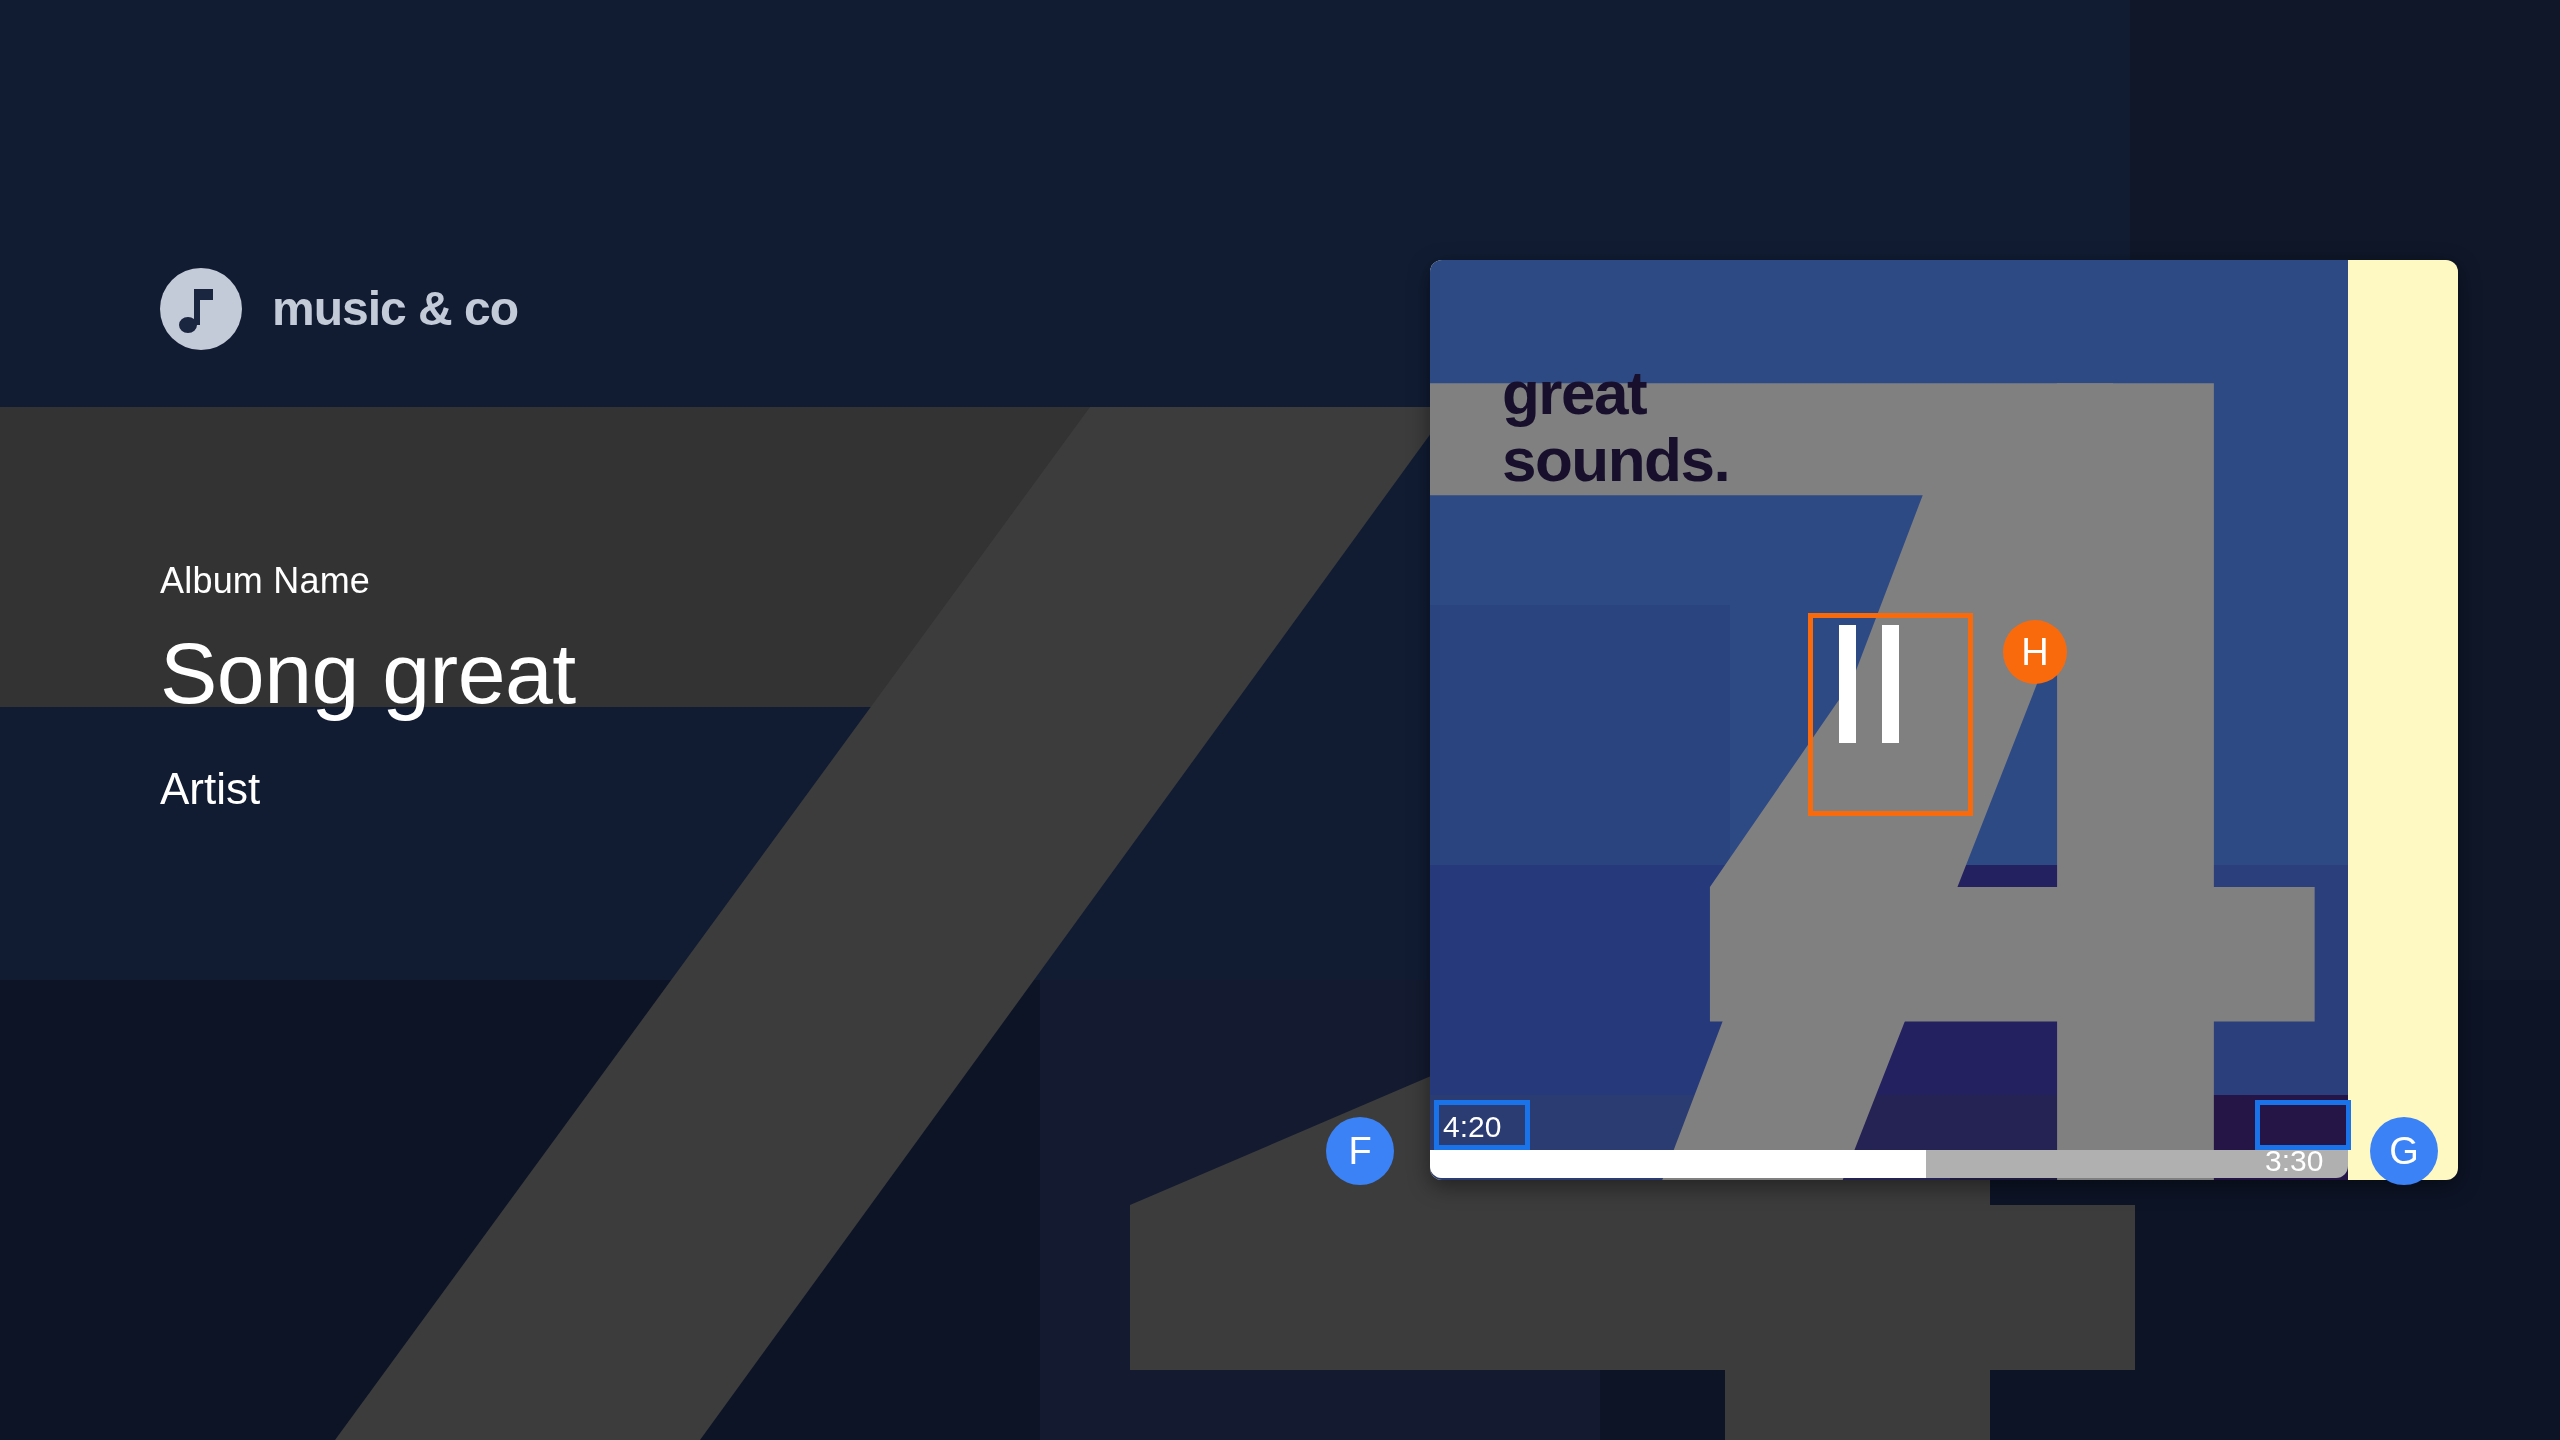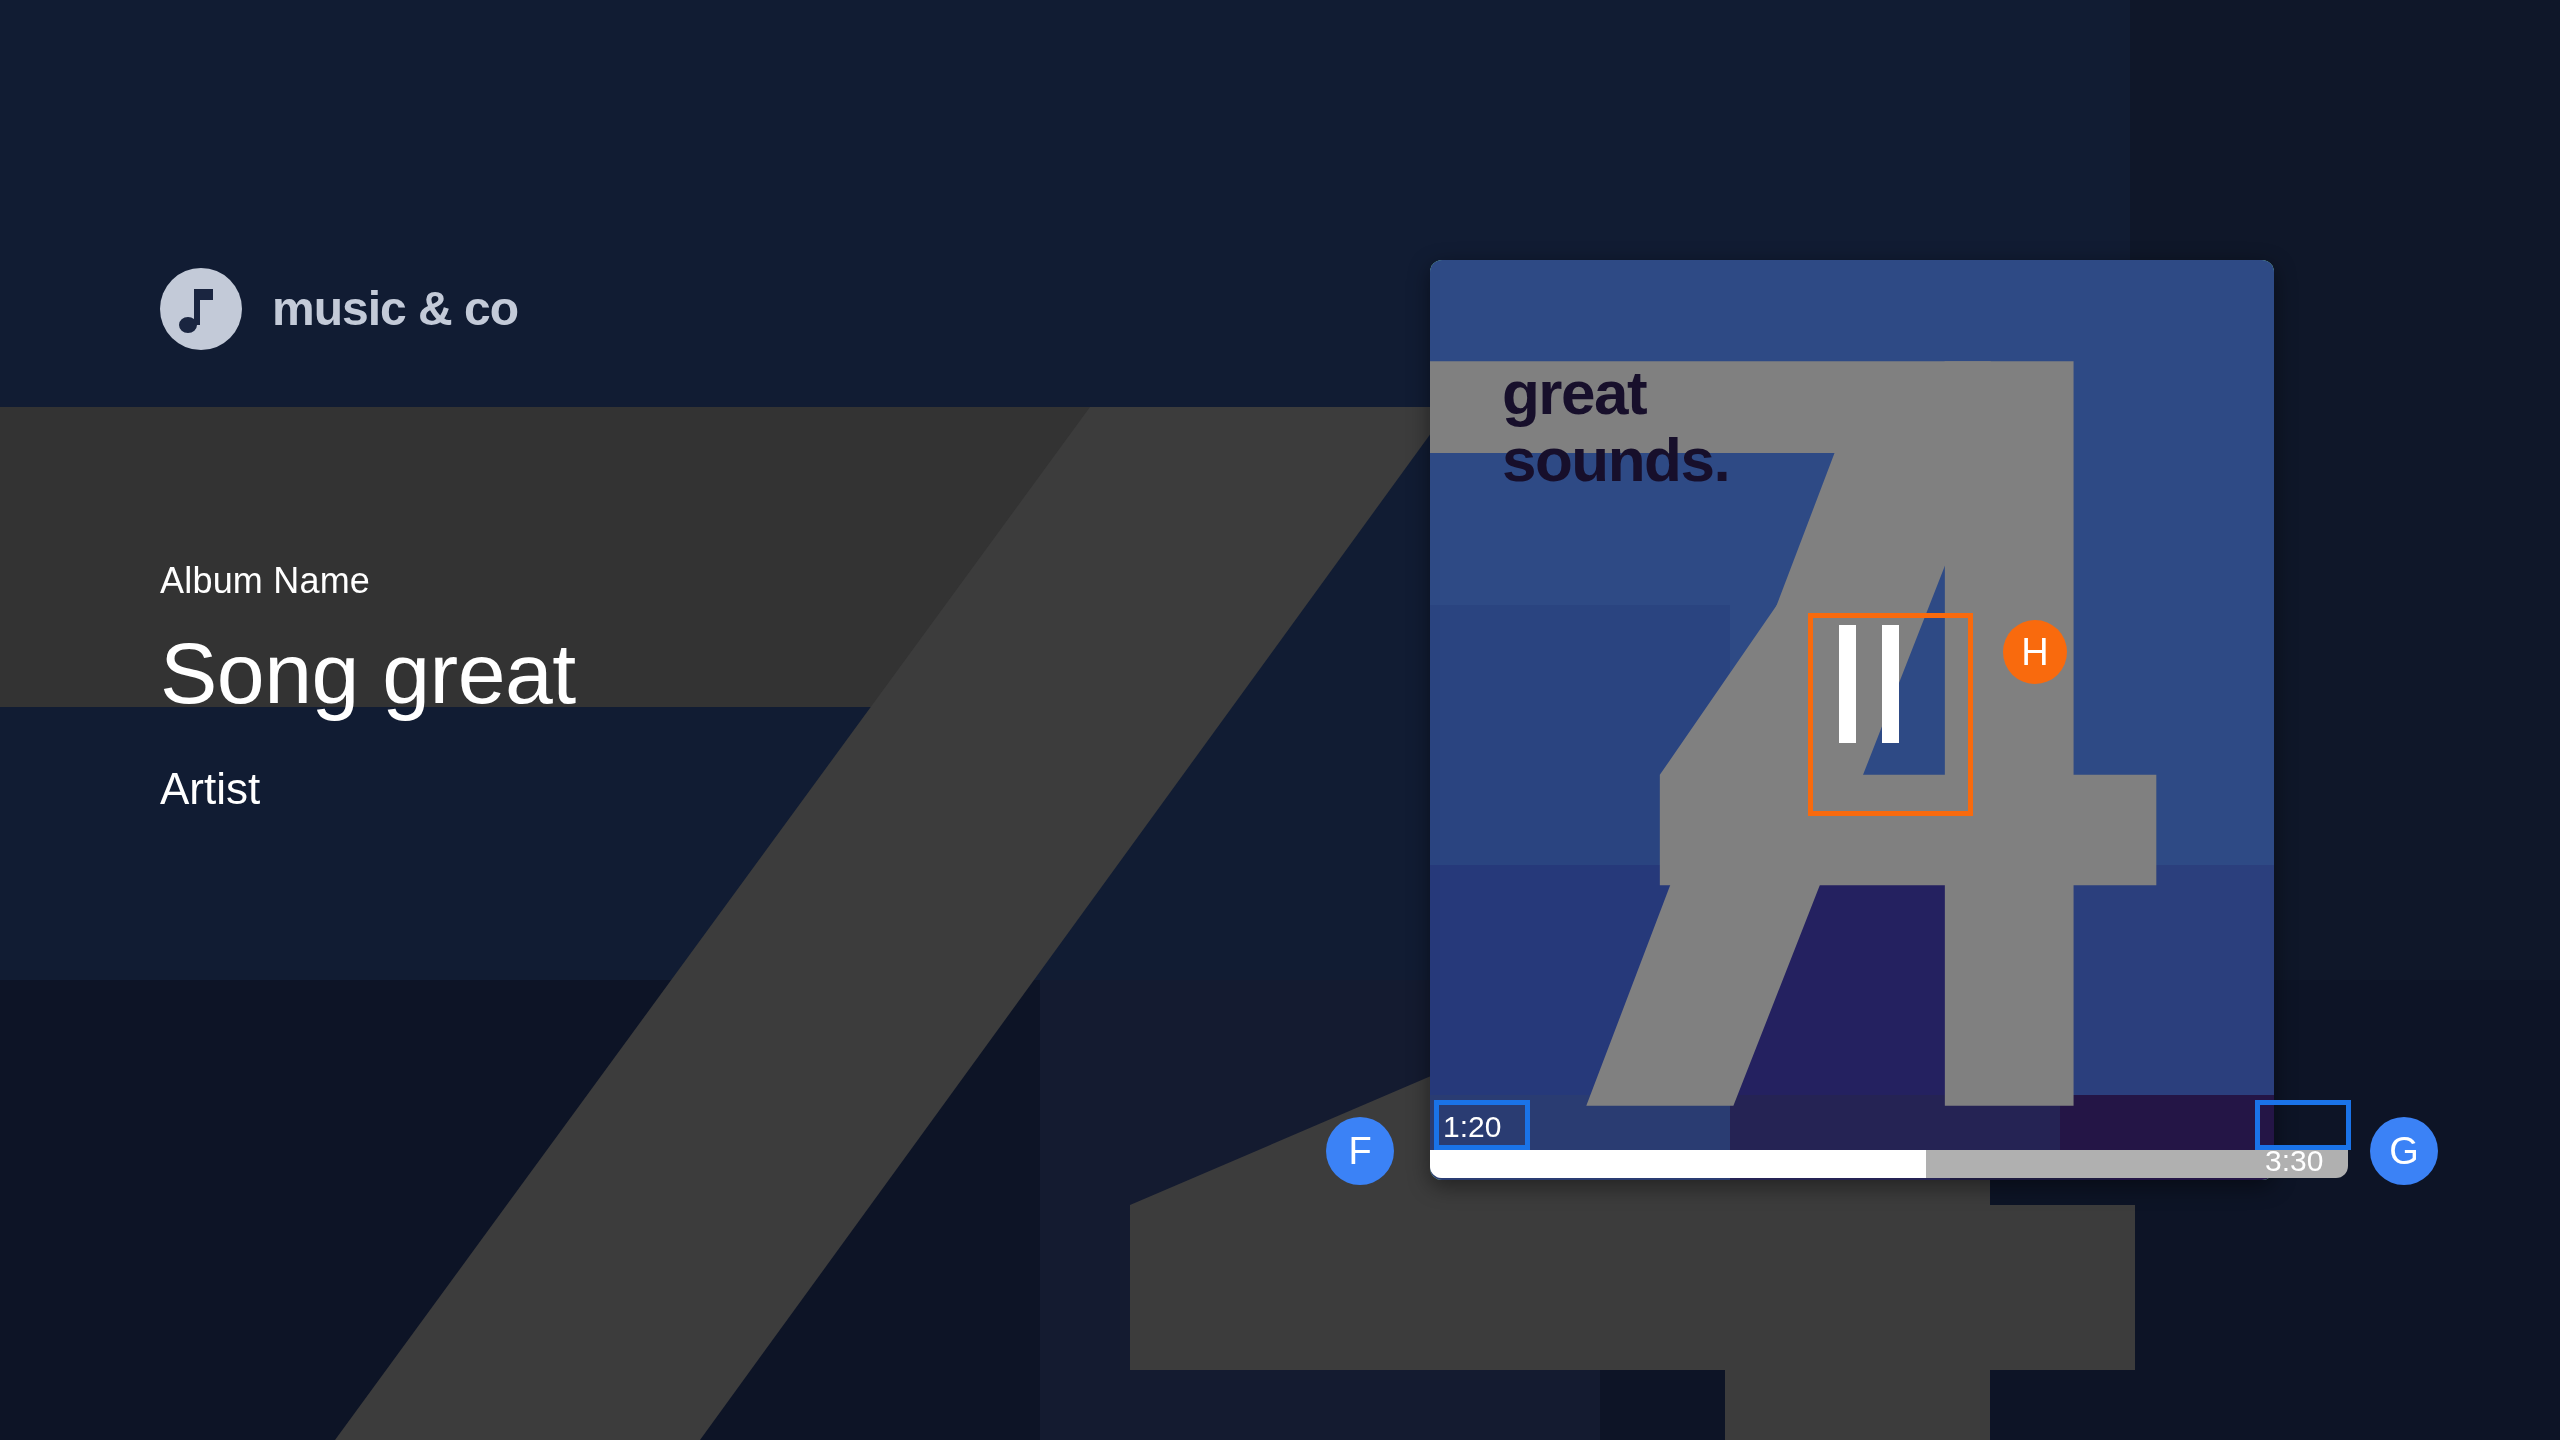--- a/index.html
+++ b/index.html
@@ -42,23 +42,23 @@
   .logo-text{ color:#c3cad8; font-size:48px; font-weight:700; letter-spacing:-1px; line-height:1; }
 
   
   .meta{ position:absolute; left:160px; top:560px; width:900px; }
   .album-name{ color:#ffffff; font-size:36px; font-weight:400; letter-spacing:.2px; }
   .song-name{ color:#ffffff; font-size:86px; font-weight:400; line-height:1.05; margin-top:26px; letter-spacing:-.5px;}
   .artist-name{ color:#ffffff; font-size:44px; font-weight:400; margin-top:46px; }
 
   
   .art-card{
-    position:absolute; left:1430px; top:260px; width:844px; height:920px;
+    position:absolute; left:1430px; top:260px; width:1028px; height:920px;
     border-radius:12px; overflow:hidden;
-    background:#86efac;
+    background:#fef9c3;
     box-shadow:0 6px 22px rgba(0,0,0,.45);
   }
   .art-tagline{
     position:absolute; left:72px; top:100px;
     color:#170f2b; font-size:62px; font-weight:700; line-height:1.08; letter-spacing:-1.5px;
   }
   
   .art-band{ position:absolute; }
   
   .art-74{ position:absolute; inset:0; }
@@ -164,21 +164,21 @@
 
   <div class="pause-btn">
     <div class="pause-bar"></div>
     <div class="pause-bar"></div>
   </div>
 
   <div class="progress-wrap">
     <div class="progress-fill" id="progress-fill" style="width: 54%;"></div>
   </div>
 
-  <div class="time-current">1:20</div>
+  <div class="time-current">4:20</div>
   <div class="time-total">3:30</div>
 
   <div class="ann-box blue" style="left:1434px;top:1100px;width:96px;height:50px;"></div>
   <div class="ann-badge blue" style="left:1326px;top:1117px;width:68px;height:68px;">F</div>
 
   <div class="ann-box blue" style="left:2255px;top:1100px;width:96px;height:50px;"></div>
   <div class="ann-badge blue" style="left:2370px;top:1117px;width:68px;height:68px;">G</div>
 
   <div class="ann-box orange" style="left:1808px;top:613px;width:165px;height:203px;"></div>
   <div class="ann-badge orange" style="left:2003px;top:620px;width:64px;height:64px;">H</div>

